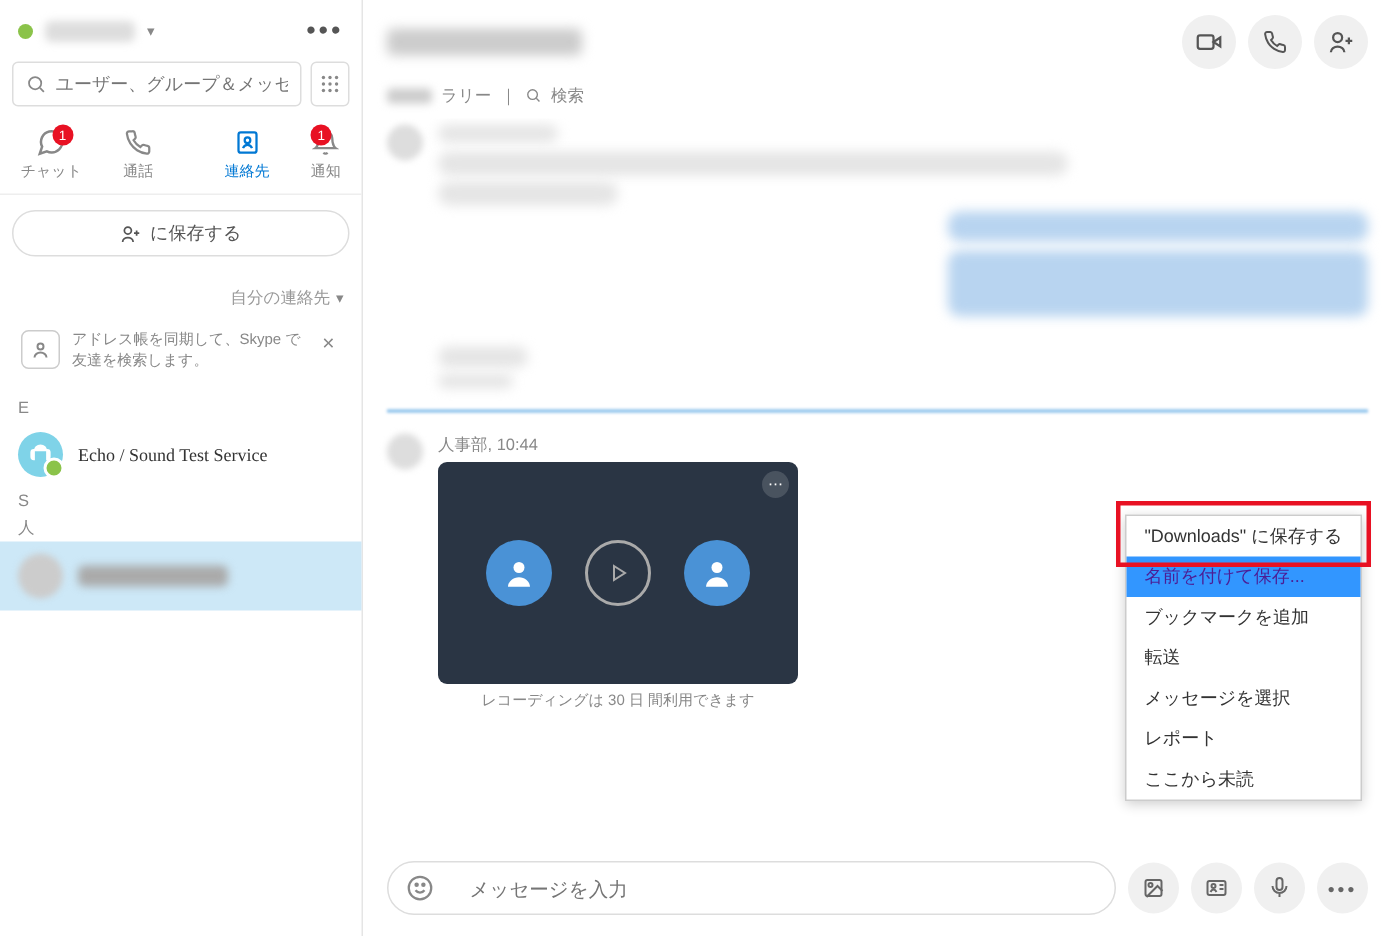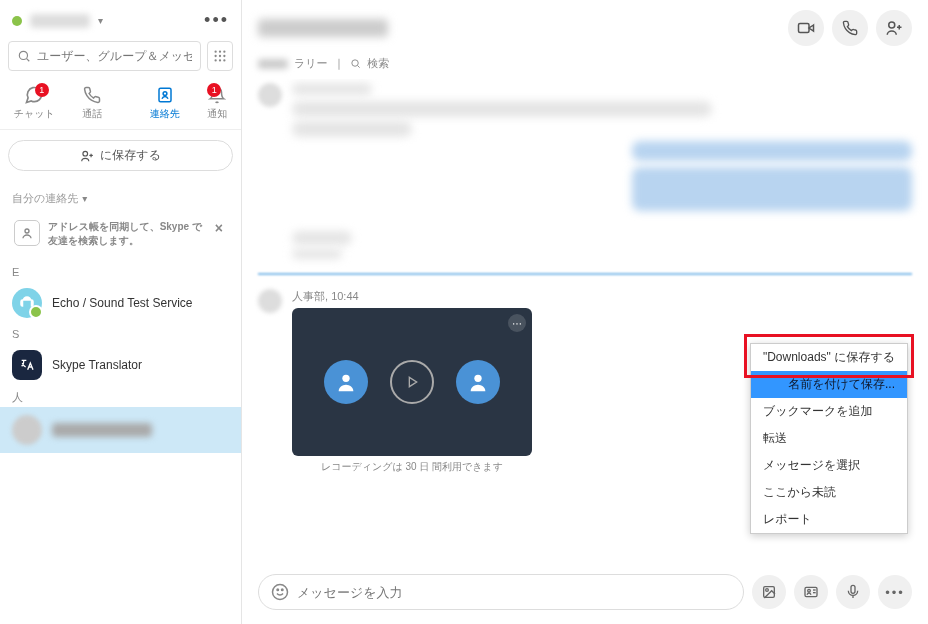--- a/index.html
+++ b/index.html
@@ -16,27 +16,27 @@
 .search-row { display: flex; gap: 6px; padding: 0 8px 8px; }
 .search-box { flex: 1; display: flex; align-items: center; gap: 6px; border: 1px solid #ddd; border-radius: 4px; padding: 4px 8px; height: 30px; background: #fff; }
 .search-box input { border: none; outline: none; flex: 1; font-size: 12px; color: #999; }
 .dialpad-btn { width: 30px; height: 30px; border: 1px solid #ddd; border-radius: 4px; display: flex; align-items: center; justify-content: center; cursor: pointer; }
 .nav-tabs { display: flex; justify-content: space-around; padding: 6px 0 8px; border-bottom: 1px solid #eee; }
 .nav-tab { display: flex; flex-direction: column; align-items: center; gap: 2px; font-size: 10px; color: #888; cursor: pointer; position: relative; }
 .nav-tab.active { color: #0078d4; margin-left: 20px; }
 .nav-tab .icon { width: 20px; height: 20px; display: flex; align-items: center; justify-content: center; }
 .badge { position: absolute; top: -2px; right: 6px; background: #e81123; color: #fff; border-radius: 50%; width: 14px; height: 14px; font-size: 9px; display: flex; align-items: center; justify-content: center; }
 .new-contact-btn { margin: 10px 8px; border: 1px solid #ddd; border-radius: 16px; padding: 6px; display: flex; align-items: center; justify-content: center; gap: 6px; font-size: 12px; color: #555; cursor: pointer; }
-.section-label { padding: 10px 12px 4px; font-size: 11px; color: #999; display: flex; align-items: center; gap: 4px; }
-.sync-box { margin: 4px 8px 10px; display: flex; gap: 8px; padding: 6px; align-items: flex-start; font-weight: bold; }
+.section-label { padding: 10px 12px 4px; font-size: 11px; color: #999; display: flex; align-items: center; gap: 4px; justify-content: flex-end; }
+.sync-box { margin: 4px 8px 10px; display: flex; gap: 8px; padding: 6px; align-items: flex-start; }
 .sync-icon { width: 26px; height: 26px; border: 1px solid #ccc; border-radius: 5px; display: flex; align-items: center; justify-content: center; font-size: 14px; color: #888; flex-shrink: 0; }
 .sync-text { font-size: 10px; color: #888; line-height: 1.4; flex: 1; }
 .sync-close { color: #888; cursor: pointer; font-size: 14px; padding: 0 4px; }
 .letter-divider { padding: 2px 12px; font-size: 11px; color: #888; }
-.contact-item { display: flex; align-items: center; gap: 10px; padding: 8px 12px; cursor: pointer; }
+.contact-item { display: flex; align-items: center; gap: 10px; padding: 8px 12px; cursor: pointer; font-family: Liberation Serif, serif; }
 .contact-item.selected { background: #cde8f7; }
 .avatar { width: 30px; height: 30px; border-radius: 50%; display: flex; align-items: center; justify-content: center; flex-shrink: 0; position: relative; }
 .avatar.echo { background: #7fd3e8; }
 .avatar.echo::after { content: ""; position: absolute; bottom: -1px; right: -1px; width: 10px; height: 10px; background: #8bc34a; border: 2px solid #fff; border-radius: 50%; }
 .avatar.translator { background: #1a2740; border-radius: 8px; color: #fff; }
 .contact-name { font-size: 12px; color: #333; }
 .contact-blur { width: 100px; height: 14px; background: #aaa; filter: blur(3px); border-radius: 4px; }
 
 
 .chat { flex: 1; display: flex; flex-direction: column; position: relative; }
@@ -58,26 +58,26 @@
 .rec-opts { position: absolute; top: 6px; right: 6px; width: 18px; height: 18px; border-radius: 50%; background: rgba(255,255,255,0.15); color: #fff; display: flex; align-items: center; justify-content: center; font-size: 10px; cursor: pointer; }
 .rec-avatar { width: 44px; height: 44px; border-radius: 50%; background: #4a92d6; display: flex; align-items: center; justify-content: center; }
 .rec-play { width: 44px; height: 44px; border-radius: 50%; border: 2px solid #aaa; display: flex; align-items: center; justify-content: center; cursor: pointer; }
 .rec-caption { font-size: 10px; color: #888; text-align: center; margin-top: 4px; width: 240px; }
 
 .blue-divider { border-top: 2px solid #0078d4; margin: 14px 0; filter: blur(1px); opacity: 0.5; }
 
 
 .context-menu { position: absolute; top: 343px; right: 20px; background: #fff; border: 1px solid #ccc; box-shadow: 0 2px 8px rgba(0,0,0,0.2); font-size: 12px; min-width: 140px; z-index: 20; }
 .ctx-item { padding: 5px 12px; cursor: pointer; white-space: nowrap; }
-.ctx-item.highlighted { background: #3296ff; color: #0f172a; text-align: right; }
+.ctx-item.highlighted { background: #3296ff; color: #4c1d95; }
 .ctx-highlight-box { position: absolute; top: 334px; right: 14px; width: 170px; height: 44px; border: 3px solid #e81123; z-index: 21; pointer-events: none; }
 
 
 .input-bar { display: flex; align-items: center; gap: 8px; padding: 10px 16px 14px; }
-.msg-input-wrap { flex: 1; display: flex; align-items: center; gap: 8px; border: 1px solid #ddd; border-radius: 20px; padding: 6px 12px; height: 36px; }
+.msg-input-wrap { flex: 1; display: flex; align-items: center; gap: 24px; border: 1px solid #ddd; border-radius: 20px; padding: 6px 12px; height: 36px; }
 .msg-input { border: none; outline: none; flex: 1; font-size: 13px; }
 .inp-btn { width: 34px; height: 34px; border-radius: 50%; background: #f0f0f0; display: flex; align-items: center; justify-content: center; cursor: pointer; color: #666; }
 
 svg { display: block; }
 </style>
 </head>
 <body>
 
 <div class="app">
 
@@ -186,28 +186,20 @@
     <div class="contact-item">
       <div class="avatar echo">
         <svg width="18" height="18" viewBox="0 0 24 24" fill="#fff">
             <path d="M3 10a3 3 0 0 1 3-3h1v10H6a3 3 0 0 1-3-3zM17 7h1a3 3 0 0 1 3 3v4a3 3 0 0 1-3 3h-1zM6 9a6 6 0 0 1 12 0"></path>
           </svg>
       </div>
       <span class="contact-name">Echo / Sound Test Service</span>
     </div>
 
     <div class="letter-divider">S</div>
-    <div class="contact-item">
-      <div class="avatar translator">
-        <svg width="16" height="16" viewBox="0 0 24 24" fill="none" stroke="#fff" stroke-width="2">
-            <path d="M4 5h7M7 5v2c0 3-1 5-3 7M5 9c1 3 3 5 5 6M13 19l4-10 4 10M14.5 15h5"></path>
-          </svg>
-      </div>
-      <span class="contact-name">Skype Translator</span>
-    </div>
 
     <div class="letter-divider">人</div>
     <div class="contact-item selected">
       <div class="avatar" style="background:#ccc;filter:blur(2px);"></div>
       <div class="contact-blur"></div>
     </div>
   </div>
 
   <div class="chat">
     <div class="chat-header">
@@ -306,22 +298,22 @@
       </div>
     </div>
 
     <div class="ctx-highlight-box"></div>
     <div class="context-menu" id="ctx-menu">
         <div class="ctx-item">"Downloads" に保存する</div>
         <div class="ctx-item highlighted">名前を付けて保存...</div>
         <div class="ctx-item">ブックマークを追加</div>
         <div class="ctx-item">転送</div>
         <div class="ctx-item">メッセージを選択</div>
+        <div class="ctx-item">レポート</div>
         <div class="ctx-item">ここから未読</div>
-        <div class="ctx-item">レポート</div>
       </div>
 
     <div class="input-bar">
       <div class="msg-input-wrap">
         <span>
             <svg width="18" height="18" viewBox="0 0 24 24" fill="none" stroke="#888" stroke-width="2">
               <circle cx="12" cy="12" r="10"></circle>
               <path d="M8 14s1.5 2 4 2 4-2 4-2"></path>
               <circle cx="9" cy="9" r="1" fill="#888"></circle>
               <circle cx="15" cy="9" r="1" fill="#888"></circle>

